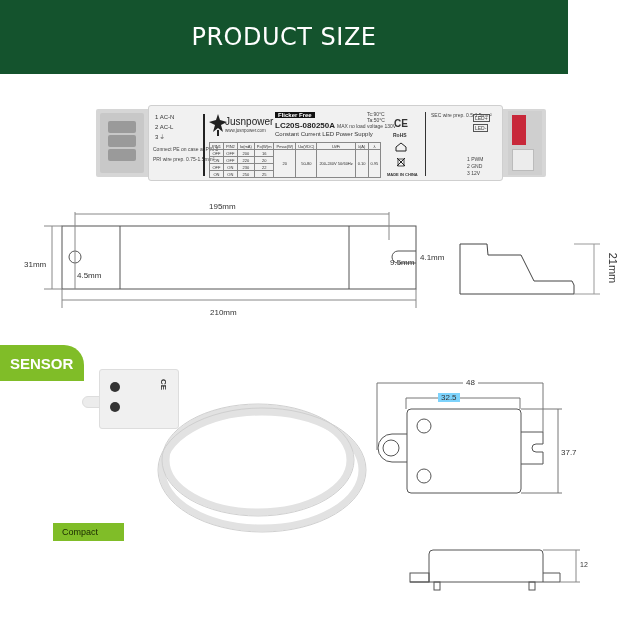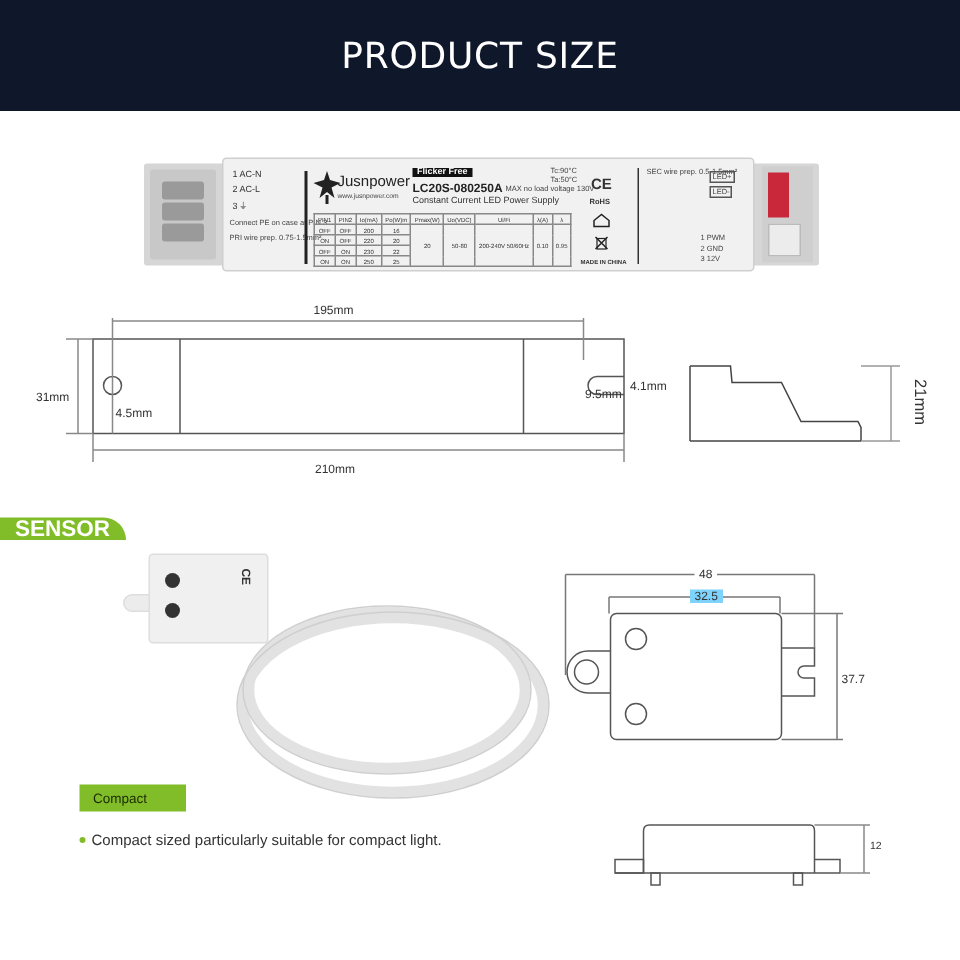--- a/index.html
+++ b/index.html
@@ -1,19 +1,19 @@
 <!DOCTYPE html>
 <html><head>
 <meta charset="utf-8">
 <style>
   * { box-sizing: border-box; margin: 0; padding: 0; }
   html, body { width: 640px; height: 640px; background: #ffffff; overflow: hidden; }
   body { position: relative; font-family: "Liberation Sans", "DejaVu Sans", sans-serif; color: #333; }
 
-  .banner { position: absolute; left: 0; top: 0; width: 640px; height: 74px; background: #0f172a;
+  .banner { position: absolute; left: 0; top: 0; width: 568px; height: 74px; background: #14532d;
     display: flex; align-items: center; justify-content: center; }
   .banner-title { color: #fff; font-family: "DejaVu Sans", sans-serif; font-size: 24px; letter-spacing: 0.5px; }
 
   
   .driver { position: absolute; left: 96px; top: 103px; width: 450px; height: 80px; }
   .driver-bracket { position: absolute; left: 0; top: 6px; width: 450px; height: 68px; background: #d6d6d6; border-radius: 2px; }
   .driver-body { position: absolute; left: 52px; top: 2px; width: 355px; height: 76px; background: #f1f1f1;
     border: 1px solid #cfcfcf; border-radius: 3px; }
   .term-left { position: absolute; left: 4px; top: 10px; width: 44px; height: 60px; background: #c8c8c8; border-radius: 2px; }
   .term-left .scr { position: absolute; left: 8px; width: 28px; height: 12px; background: #9a9a9a; border-radius: 2px; }
@@ -31,21 +31,21 @@
   .spec-table td { border: 1px solid #888; padding: 0 2px; height: 7px; text-align: center; color: #333; }
   .ce { position: absolute; left: 297px; top: 12px; font-size: 10px; font-weight: bold; }
   .rohs { position: absolute; left: 297px; top: 26px; font-size: 5px; font-weight: bold; }
   .madein { position: absolute; left: 293px; top: 70px; font-size: 4px; font-weight: bold; }
 
   
   .dim { position: absolute; font-size: 8px; color: #333; white-space: nowrap; }
   svg { position: absolute; overflow: visible; }
 
   
-  .sensor-tag { position: absolute; left: 0; top: 345px; width: 84px; height: 15px; background: #80bd28;
+  .sensor-tag { position: absolute; left: 0; top: 345px; width: 84px; height: 36px; background: #80bd28;
     border-radius: 0 20px 0 0; display: flex; align-items: center; padding-left: 10px; }
   .sensor-tag span { color: #fff; font-size: 15px; font-weight: bold; }
 
   .features-tag { position: absolute; left: 53px; top: 523px; width: 71px; height: 18px; background: #80bd28;
     display: flex; align-items: center; padding-left: 9px; }
   .features-tag span { font-size: 9px; color: #1a2a00; }
   .feature-list { position: absolute; left: 53px; top: 552px; list-style: none; }
   .feature-list li { font-size: 10px; color: #333; height: 16.3px; display: flex; align-items: center; }
   .feature-list li .dot { width: 4px; height: 4px; border-radius: 50%; background: #80bd28; margin-right: 4px; }
 </style>
@@ -234,25 +234,21 @@
 </div>
 
 <div style="position:absolute;left:99px;top:369px;width:80px;height:60px;background:#f0f0f0;border:1px solid #ddd;border-radius:3px;">
   <div style="position:absolute;left:10px;top:12px;width:10px;height:10px;border-radius:50%;background:#333"></div>
   <div style="position:absolute;left:10px;top:32px;width:10px;height:10px;border-radius:50%;background:#333"></div>
   <div style="position:absolute;left:58px;top:10px;font-size:8px;font-weight:bold;color:#333;transform:rotate(90deg)">CE</div>
 </div>
 <div style="position:absolute;left:82px;top:396px;width:18px;height:12px;background:#ececec;border:1px solid #ddd;border-radius:6px 0 0 6px"></div>
 
 <div class="dim" style="left:463px;top:378px;background:#fff;padding:0 3px">48</div>
-<div class="dim" style="left:460px;top:393px;background:#7dd3fc;padding:0 3px">32.5</div>
+<div class="dim" style="left:438px;top:393px;background:#7dd3fc;padding:0 3px">32.5</div>
 <div class="dim" style="left:561px;top:448px">37.7</div>
 <div class="dim" style="left:580px;top:561px;font-size:7px">12</div>
 
 <div class="features-tag">
   <span>Compact</span>
 </div>
 <ul class="feature-list">
-  <li>
-      <span class="dot"></span>
-      <span>Compact sized particularly suitable for compact light.</span>
-    </li>
 </ul>
 
 </body></html>

